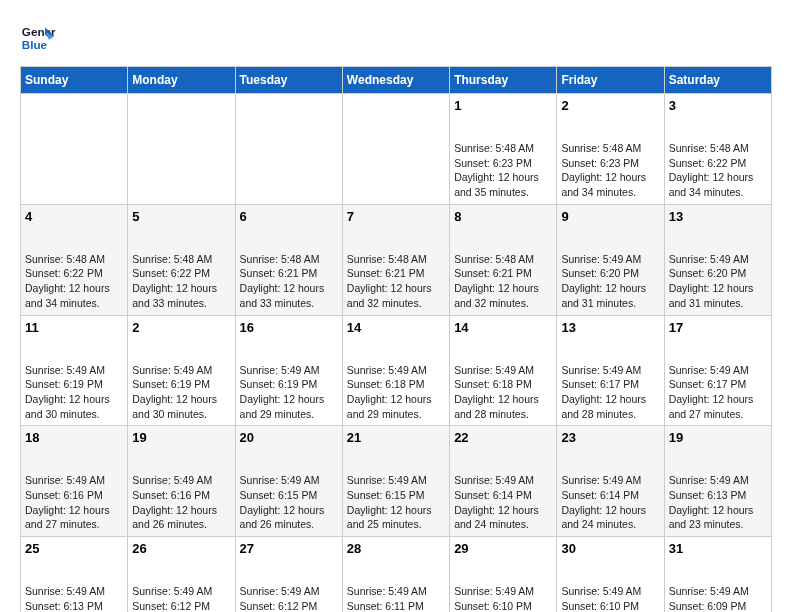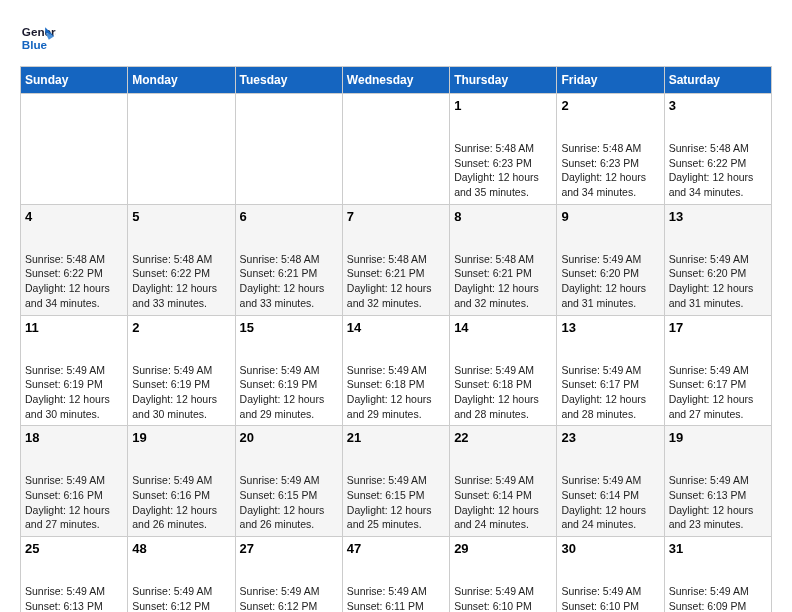--- a/index.html
+++ b/index.html
@@ -193,21 +193,21 @@
 and 30 minutes.</div>
         </td>
         <td>
           <div class="day-num">2</div>
           <div class="day-info" style="white-space: pre-line;">Sunrise: 5:49 AM
 Sunset: 6:19 PM
 Daylight: 12 hours
 and 30 minutes.</div>
         </td>
         <td>
-          <div class="day-num">15</div>
+          <div class="day-num">16</div>
           <div class="day-info" style="white-space: pre-line;">Sunrise: 5:49 AM
 Sunset: 6:19 PM
 Daylight: 12 hours
 and 29 minutes.</div>
         </td>
         <td>
           <div class="day-num">14</div>
           <div class="day-info" style="white-space: pre-line;">Sunrise: 5:49 AM
 Sunset: 6:18 PM
 Daylight: 12 hours
@@ -288,35 +288,35 @@
       </tr>
       <tr>
         <td>
           <div class="day-num">25</div>
           <div class="day-info" style="white-space: pre-line;">Sunrise: 5:49 AM
 Sunset: 6:13 PM
 Daylight: 12 hours
 and 23 minutes.</div>
         </td>
         <td>
-          <div class="day-num">48</div>
+          <div class="day-num">26</div>
           <div class="day-info" style="white-space: pre-line;">Sunrise: 5:49 AM
 Sunset: 6:12 PM
 Daylight: 12 hours
 and 22 minutes.</div>
         </td>
         <td>
           <div class="day-num">27</div>
           <div class="day-info" style="white-space: pre-line;">Sunrise: 5:49 AM
 Sunset: 6:12 PM
 Daylight: 12 hours
 and 22 minutes.</div>
         </td>
         <td>
-          <div class="day-num">47</div>
+          <div class="day-num">28</div>
           <div class="day-info" style="white-space: pre-line;">Sunrise: 5:49 AM
 Sunset: 6:11 PM
 Daylight: 12 hours
 and 21 minutes.</div>
         </td>
         <td>
           <div class="day-num">29</div>
           <div class="day-info" style="white-space: pre-line;">Sunrise: 5:49 AM
 Sunset: 6:10 PM
 Daylight: 12 hours

